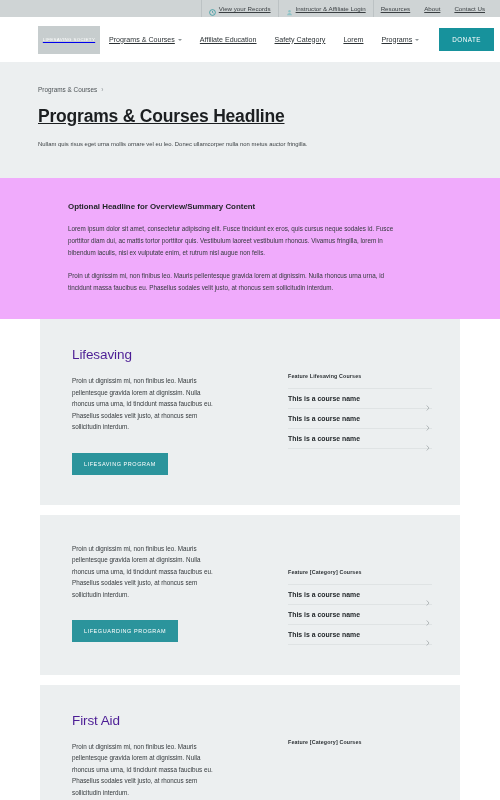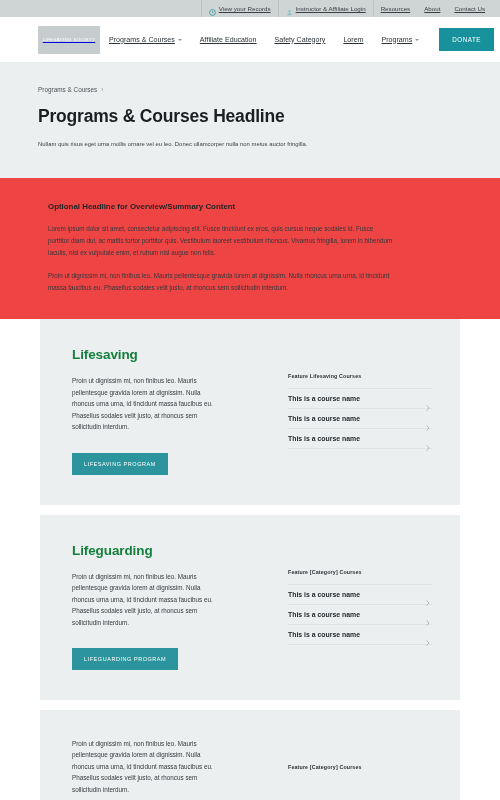--- a/index.html
+++ b/index.html
@@ -128,33 +128,34 @@
   .breadcrumb-sep {
     color: #8d9497;
     font-size: 6.4px;
   }
   .hero-title {
     font-size: 17.5px;
     font-weight: bold;
     color: #1c1f21;
     margin: 0 0 13px 0;
     letter-spacing: -0.2px;
+    text-decoration: underline;
   }
   .hero-sub {
     font-size: 5.9px;
     color: #3e4346;
     margin: 0;
     line-height: 1.4;
   }
 
   
   .overview {
-    padding: 24px 104px 26px 48px;
-    box-sizing: border-box;
-    background: #ef4444;
+    padding: 24px 104px 26px 68px;
+    box-sizing: border-box;
+    background: #f0abfc;
   }
   .overview-title {
     font-size: 7.9px;
     font-weight: bold;
     color: #1f2426;
     margin: 0 0 12px 0;
   }
   .overview p {
     font-size: 6.3px;
     line-height: 1.85;
@@ -174,22 +175,22 @@
     padding: 28px 28px 30px 32px;
     box-sizing: border-box;
     margin-bottom: 10px;
   }
   .card-left {
     width: 200px;
     flex: 0 0 auto;
   }
   .card-title {
     font-size: 13.5px;
-    font-weight: bold;
-    color: #15803d;
+    font-weight: normal;
+    color: #4c1d95;
     margin: 0 0 13px 0;
     letter-spacing: -0.1px;
   }
   .card-body {
     font-size: 6.3px;
     line-height: 1.82;
     color: #34393c;
     margin: 0 0 19px 0;
     max-width: 148px;
   }
@@ -343,21 +344,20 @@
           <span class="chev"><svg viewBox="0 0 8 12" width="4" height="6">
                 <path d="M1.4 1 6 6l-4.6 5" fill="none" stroke="#9aa1a4" stroke-width="1.4"></path>
               </svg></span>
         </li>
       </ul>
     </div>
   </div>
 
   <div class="card">
     <div class="card-left">
-      <h2 class="card-title">Lifeguarding</h2>
       <p class="card-body">Proin ut dignissim mi, non finibus leo. Mauris pellentesque gravida  lorem at dignissim. Nulla rhoncus urna urna, id tincidunt massa faucibus  eu. Phasellus sodales velit justo, at rhoncus sem sollicitudin  interdum.</p>
       <button class="card-btn">LIFEGUARDING PROGRAM</button>
     </div>
     <div class="card-right">
       <p class="feature-label">Feature [Category] Courses</p>
       <ul class="course-list">
         <li class="course-item">
           <span class="course-name">This is a course name</span>
           <span class="chev"><svg viewBox="0 0 8 12" width="4" height="6">
                 <path d="M1.4 1 6 6l-4.6 5" fill="none" stroke="#9aa1a4" stroke-width="1.4"></path>
@@ -374,20 +374,21 @@
           <span class="chev"><svg viewBox="0 0 8 12" width="4" height="6">
                 <path d="M1.4 1 6 6l-4.6 5" fill="none" stroke="#9aa1a4" stroke-width="1.4"></path>
               </svg></span>
         </li>
       </ul>
     </div>
   </div>
 
   <div class="card">
     <div class="card-left">
+      <h2 class="card-title">First Aid</h2>
       <p class="card-body">Proin ut dignissim mi, non finibus leo. Mauris pellentesque gravida  lorem at dignissim. Nulla rhoncus urna urna, id tincidunt massa faucibus  eu. Phasellus sodales velit justo, at rhoncus sem sollicitudin  interdum.</p>
 
     </div>
     <div class="card-right">
       <p class="feature-label">Feature [Category] Courses</p>
 
     </div>
   </div>
 
 </div>

